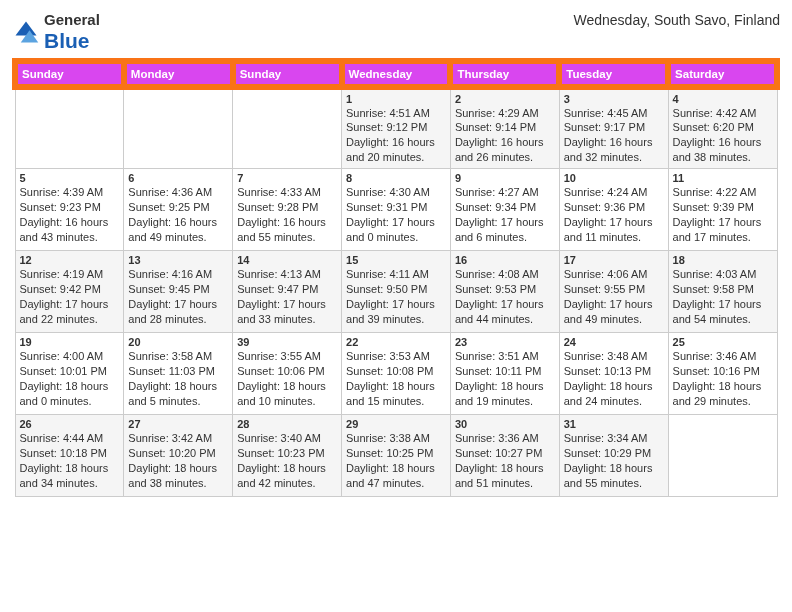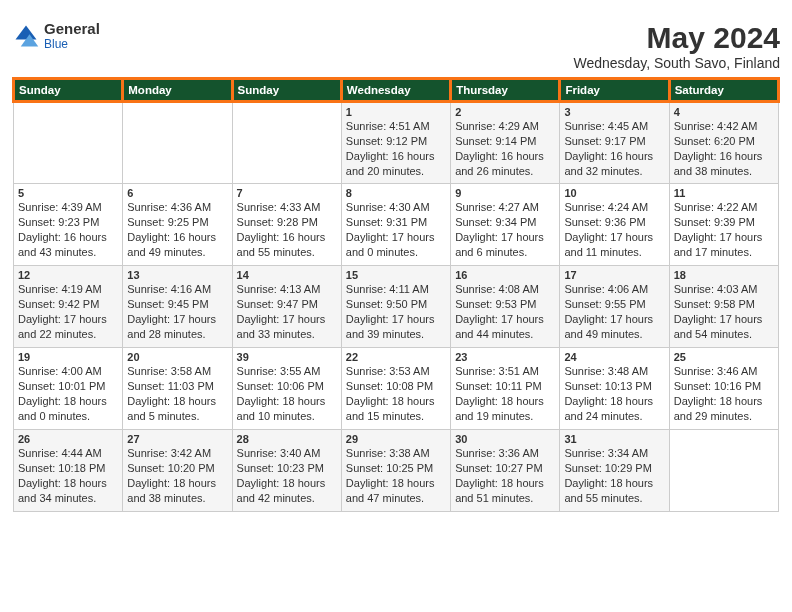--- a/index.html
+++ b/index.html
@@ -6,21 +6,21 @@
     body {
       width: 792px;
       height: 612px;
       font-family: Arial, sans-serif;
       background: #fff;
       overflow: hidden;
     }
     .page {
       width: 792px;
       height: 612px;
-      padding: 21px 12px 8px 12px;
+      padding: 12px 12px 8px 12px;
     }
     .header {
       display: flex;
       justify-content: space-between;
       align-items: flex-start;
       margin-bottom: 6px;
     }
     .logo {
       display: flex;
       align-items: center;
@@ -30,22 +30,22 @@
       display: flex;
       flex-direction: column;
       line-height: 1.1;
     }
     .logo-general {
       font-size: 15px;
       font-weight: bold;
       color: #333;
     }
     .logo-blue {
-      font-size: 12px;
-      font-weight: normal;
+      font-size: 21px;
+      font-weight: bold;
       color: #1a5fb4;
     }
     .logo-icon {
       width: 28px;
       height: 28px;
     }
     .title-block {
       text-align: right;
     }
     .cal-title {
@@ -56,27 +56,27 @@
     .cal-subtitle {
       font-size: 14px;
       color: #333;
     }
     table {
       width: 100%;
       border-collapse: collapse;
       table-layout: fixed;
     }
     thead th {
-      background: #14532d;
+      background: #d946ef;
       color: #fff;
       font-size: 11.5px;
       font-weight: bold;
       padding: 4px 4px;
       text-align: left;
-      border: 3px solid #f97316;
+      border: 6px solid #f97316;
     }
     tbody td {
       vertical-align: top;
       border: 1px solid #ccc;
       padding: 3px 4px;
       font-size: 9px;
       color: #333;
       height: 82px;
       background: #fff;
     }
@@ -108,34 +108,33 @@
       <svg class="logo-icon" viewBox="0 0 32 32">
         <polygon points="16,4 28,20 4,20" fill="#1a5fb4"></polygon>
         <polygon points="20,14 30,28 10,28" fill="#5ba3e0"></polygon>
       </svg>
       <div class="logo-text">
         <span class="logo-general">General</span>
         <span class="logo-blue">Blue</span>
       </div>
     </div>
     <div class="title-block">
-      <div class="cal-title">May 2024</div>
       <div class="cal-subtitle">Wednesday, South Savo, Finland</div>
     </div>
   </div>
 
   <table>
     <thead>
       <tr>
         <th>Sunday</th>
         <th>Monday</th>
         <th>Sunday</th>
         <th>Wednesday</th>
         <th>Thursday</th>
-        <th>Friday</th>
+        <th>Tuesday</th>
         <th>Saturday</th>
       </tr>
     </thead>
     <tbody id="calendar-body">
     <tr>
           <td class="empty-cell"></td>
           <td class="empty-cell"></td>
           <td class="empty-cell"></td>
           <td>
             <span class="day-num">1</span>

